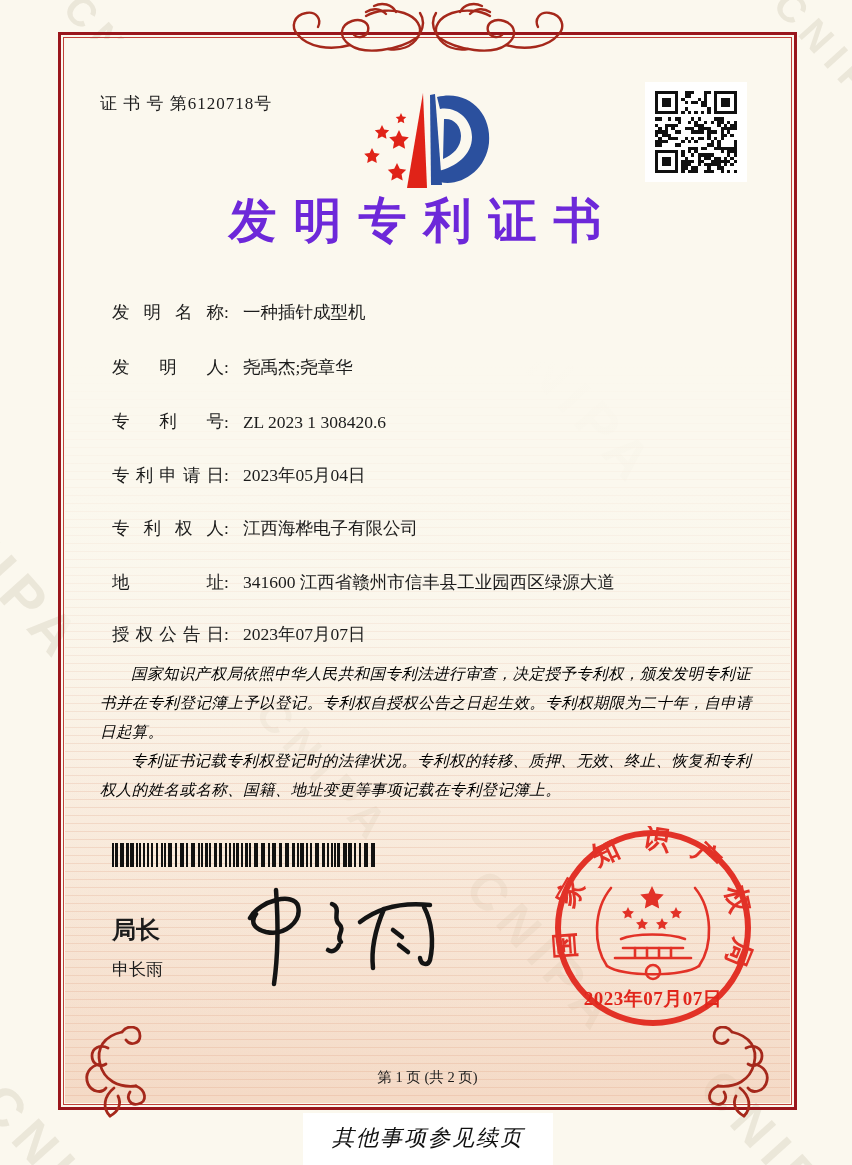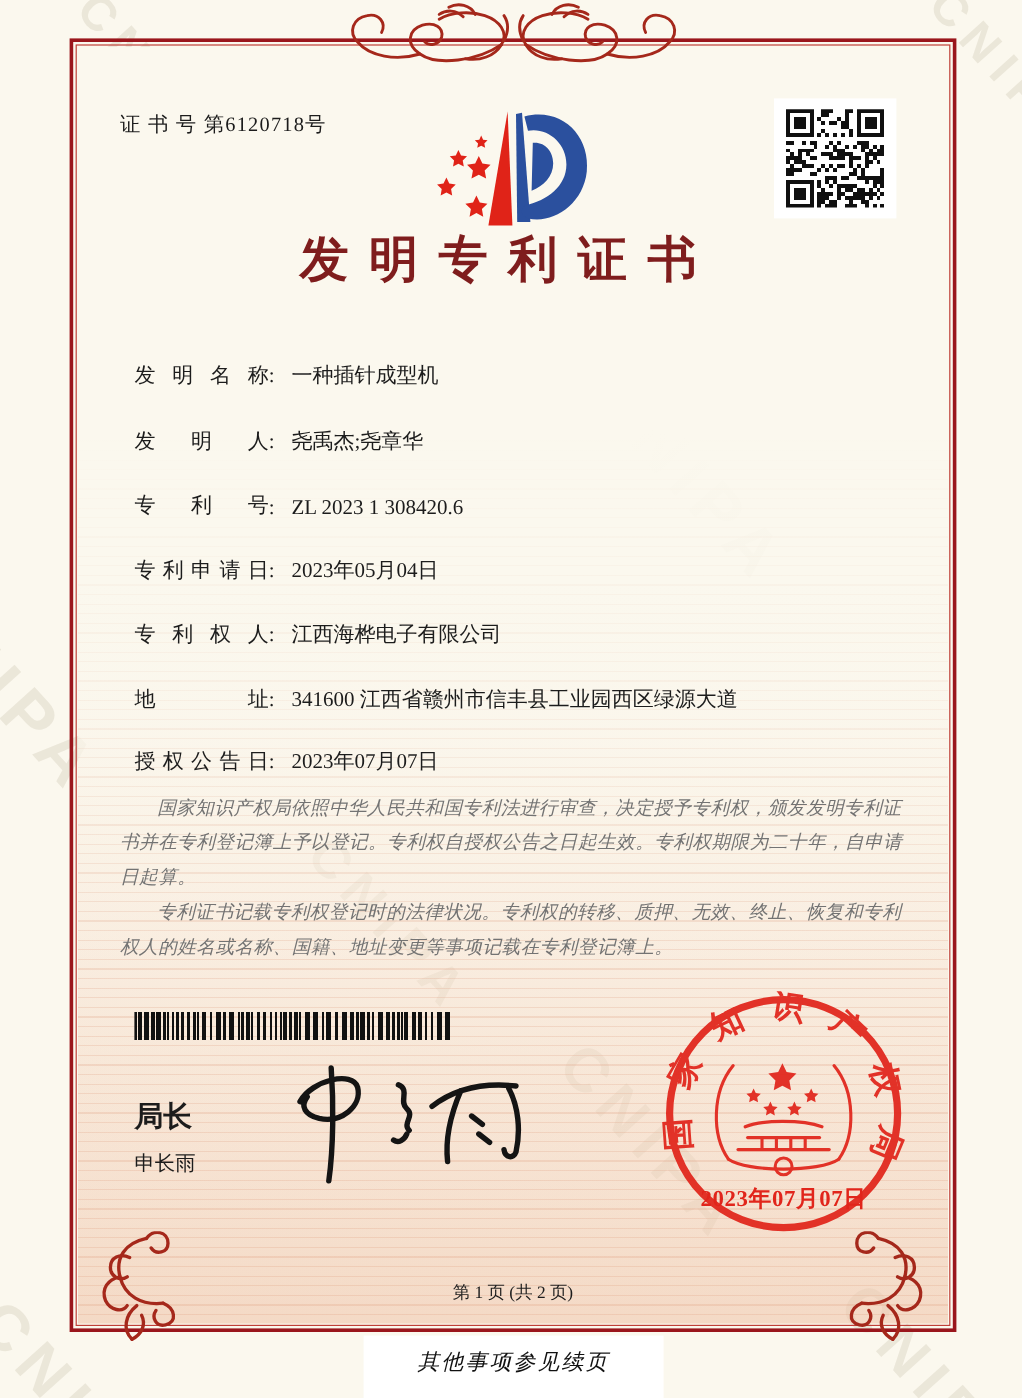--- a/index.html
+++ b/index.html
@@ -29,49 +29,49 @@
                         rgba(244,210,188,0.40) 72%, rgba(240,199,173,0.62) 100%),
        repeating-linear-gradient(180deg, rgba(205,112,76,0.30) 0 1px, rgba(0,0,0,0) 1px 8px);}
   .guilloche-fade{position:absolute;inset:4px;
      background:linear-gradient(180deg,#fbf8ee 0%,#fbf8ee 30%,rgba(251,248,238,0.75) 52%,
                 rgba(251,248,238,0.2) 72%,rgba(251,248,238,0) 100%);}
   
   .cert-no{left:100px;top:92px;font-size:17px;letter-spacing:1px;}
   .logo{left:330px;top:75px;width:170px;height:120px;}
   .qr-wrap{left:645px;top:82px;width:102px;height:100px;background:#ffffff;}
   .qr-wrap svg{margin:9px 0 0 10px;}
-  .title{left:58px;top:189px;width:714px;text-align:center;font-size:41px;font-weight:700;
-         letter-spacing:17px;text-indent:17px;color:#7f1d1d;}
+  .title{left:58px;top:189px;width:714px;text-align:center;font-size:48px;font-weight:700;
+         letter-spacing:17px;text-indent:17px;color:#6d28d9;}
   
   .field-row{position:absolute;left:112px;width:690px;font-size:17.5px;white-space:nowrap;}
   .r1{top:300px;}.r2{top:355px;}.r3{top:409px;}.r4{top:463px;}
   .r5{top:516px;}.r6{top:570px;}.r7{top:622px;}
   .flabel{display:inline-block;width:112px;text-align:justify;text-align-last:justify;
           vertical-align:bottom;}
   .colon{display:inline-block;}
   .fvalue{margin-left:14px;}
   .pair2{position:absolute;left:313px;top:0;}
   
   .paras{left:100px;top:659px;width:664px;font-size:15.5px;line-height:29px;
-         font-style:italic;color:#737373;letter-spacing:0.4px;}
+         font-style:italic;color:#000000;letter-spacing:0.4px;}
   .paras p{margin:0;text-indent:2em;}
   
   .barcode{left:112px;top:843px;}
   .signer-title{left:112px;top:914px;font-family:"Liberation Sans", sans-serif;
                 font-size:24px;font-weight:700;}
   .signer-name{left:112px;top:958px;font-family:Liberation Sans, sans-serif;
                font-size:17px;font-weight:500;}
   .signature{left:232px;top:878px;}
   .seal{left:551px;top:826px;opacity:0.93;}
   .seal-date{left:556px;top:986px;width:194px;text-align:center;font-size:19px;
              font-weight:700;color:#e1251b;letter-spacing:0.5px;}
   .page-num{left:58px;top:1068px;width:739px;text-align:center;font-size:14.5px;}
   .cont-box{left:303px;top:1113px;width:250px;height:52px;background:#ffffff;
             text-align:center;}
-  .cont-box span{display:inline-block;margin-top:10px;font-size:18px;font-style:italic;
+  .cont-box span{display:inline-block;margin-top:10px;font-size:22px;font-style:italic;
             letter-spacing:2px;color:#111;}
   
   .orn-top{left:246px;top:1px;}
   .orn-bl{left:44px;top:1026px;}
   .orn-br{left:698px;top:1026px;}
 </style>
 </head>
 <body>
 
 <div class="wm wm-a">CNIPA</div>

